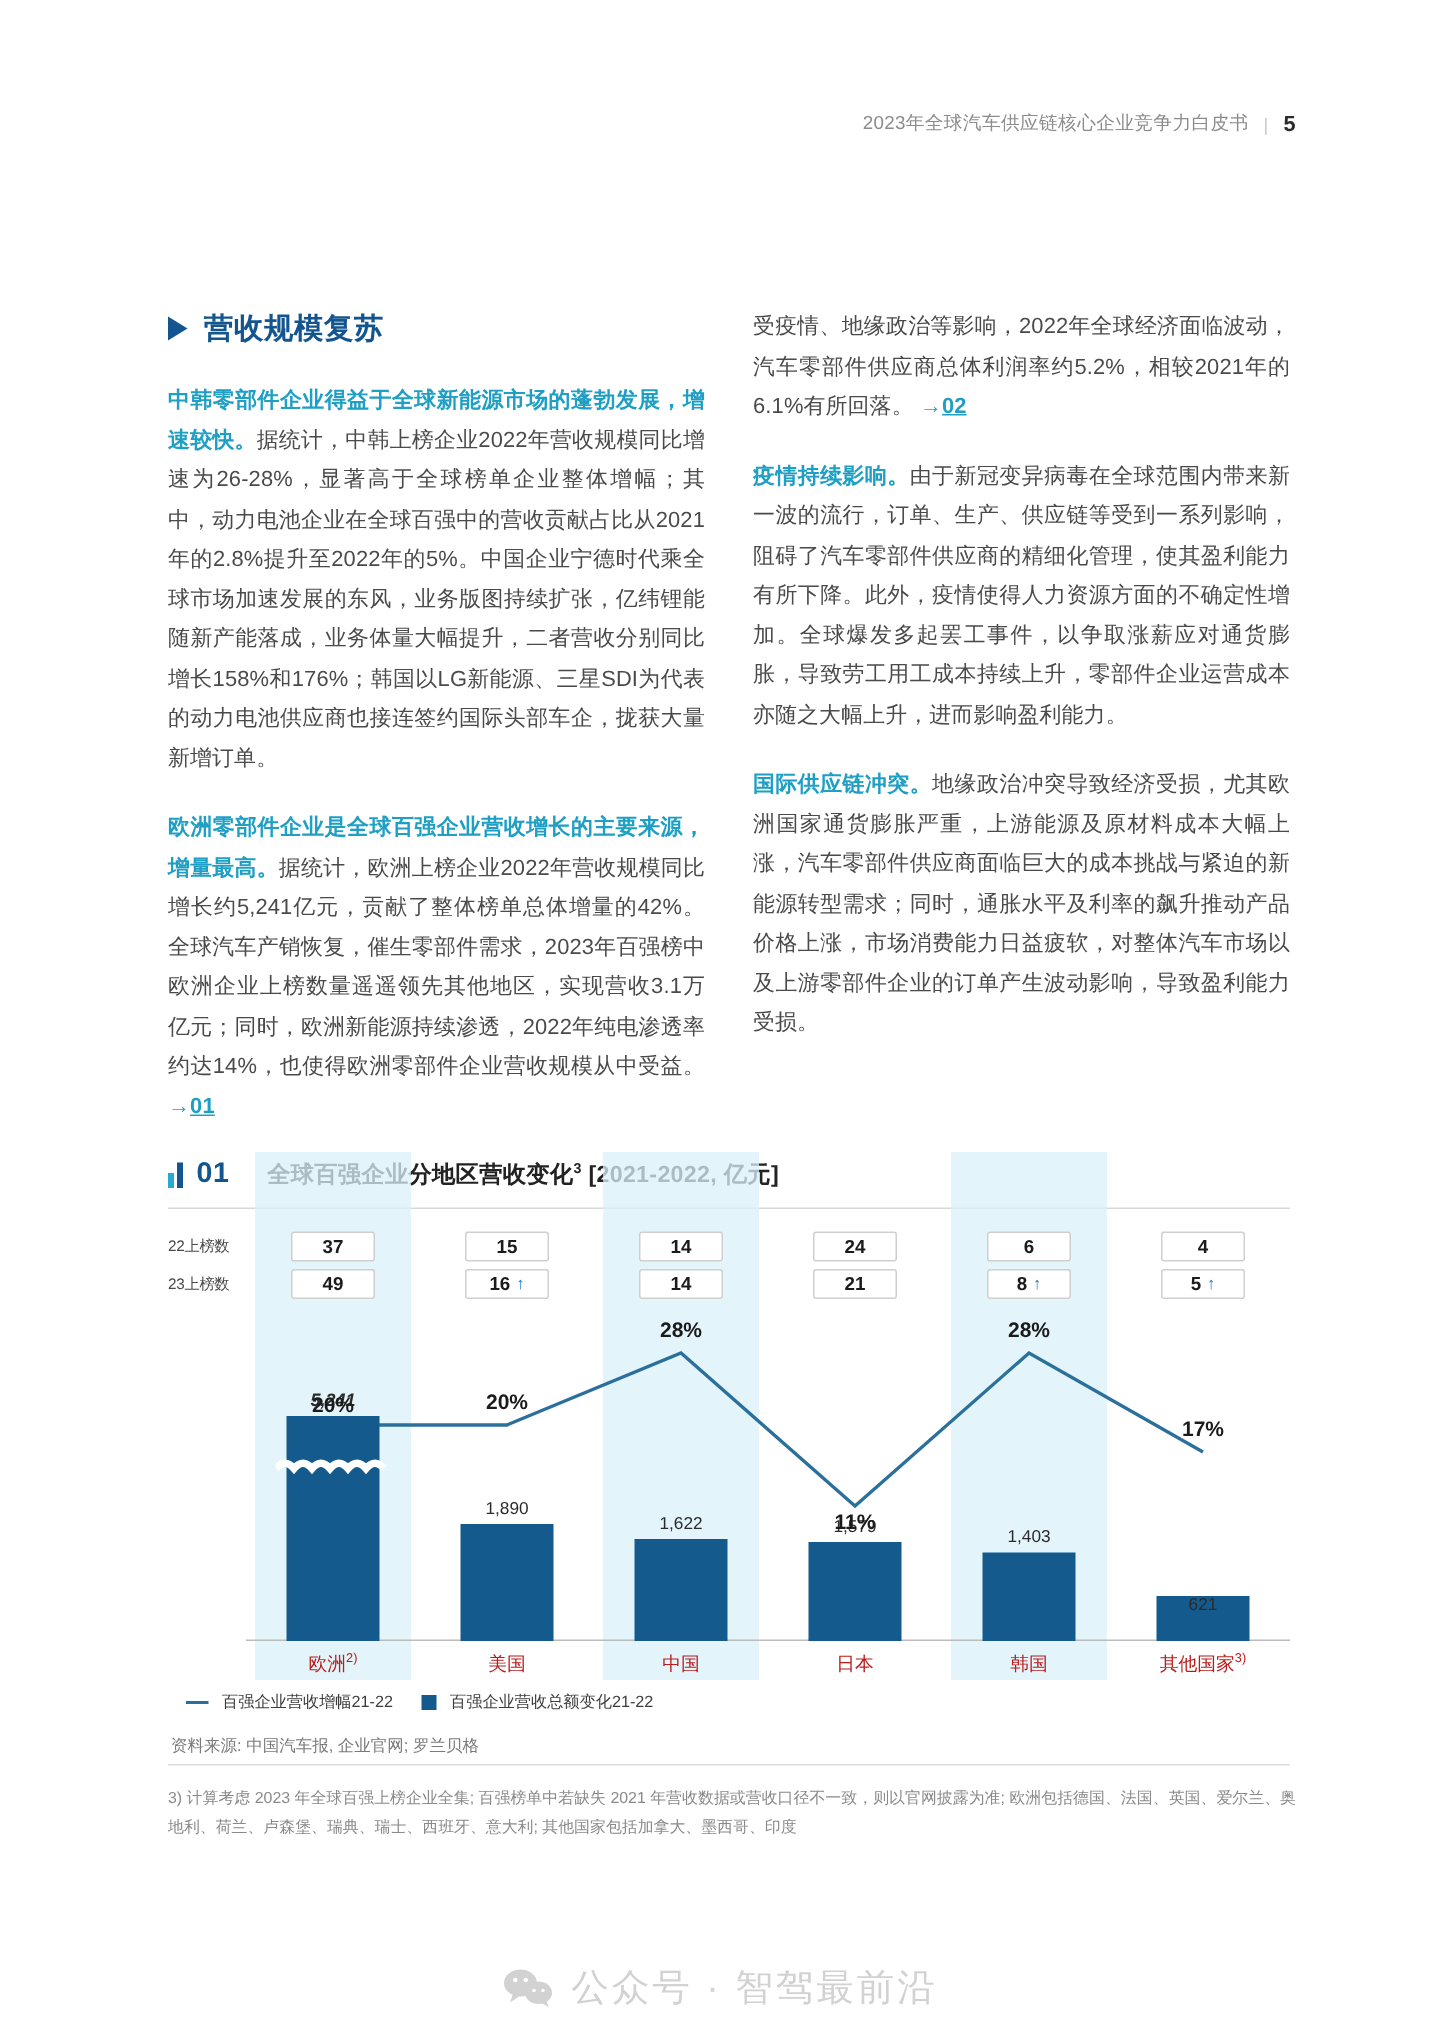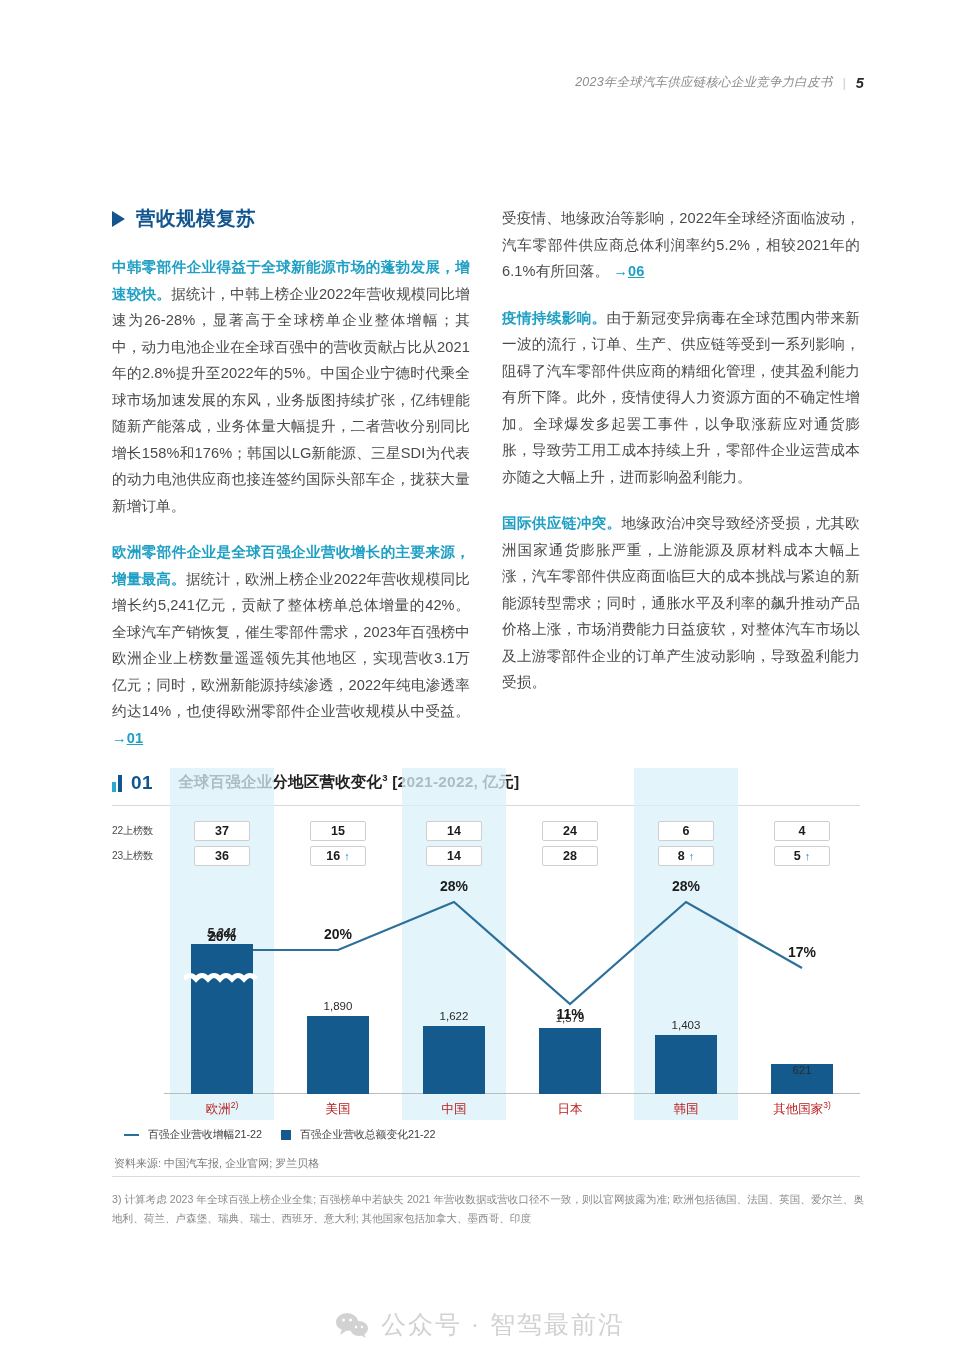--- a/index.html
+++ b/index.html
@@ -10,21 +10,21 @@
     color:#3c3c3c;
     position:relative;
     overflow:hidden;
   }
   .page{position:relative;width:960px;height:1357px;}
 
   
   .header{
     position:absolute; top:74px; right:96px;
     display:flex; align-items:center; gap:10px;
-    font-size:12.5px; color:#8c8c8c; letter-spacing:.2px;font-style:italic;
+    font-size:12.5px; color:#8c8c8c; letter-spacing:.2px;
   }
   .header .sep{color:#c8c8c8;font-size:12px;}
   .header .pageno{color:#2b2b2b;font-weight:bold;font-size:14.5px;}
 
   
   .cols{position:absolute;top:205px;left:112px;width:748px;display:flex;gap:32px;}
   .col{width:358px;}
   .col.right{width:358px;}
 
   .sec-head{
@@ -146,21 +146,21 @@
       <p class="body">
         <span class="lead">欧洲零部件企业是全球百强企业营收增长的主要来源，增量最高。</span><span>据统计，欧洲上榜企业2022年营收规模同比增长约5,241亿元，贡献了整体榜单总体增量的42%。全球汽车产销恢复，催生零部件需求，2023年百强榜中欧洲企业上榜数量遥遥领先其他地区，实现营收3.1万亿元；同时，欧洲新能源持续渗透，2022年纯电渗透率约达14%，也使得欧洲零部件企业营收规模从中受益。</span>
         <span class="arrow">→</span><span class="ref">01</span>
       </p>
     </div>
 
     <div class="col right">
 
       <p class="body">
         <span>受疫情、地缘政治等影响，2022年全球经济面临波动，汽车零部件供应商总体利润率约5.2%，相较2021年的6.1%有所回落。</span>
-        <span class="arrow">→</span><span class="ref">06</span>
+        <span class="arrow">→</span><span class="ref">02</span>
       </p>
 
       <p class="body">
         <span class="lead">疫情持续影响。</span><span>由于新冠变异病毒在全球范围内带来新一波的流行，订单、生产、供应链等受到一系列影响，阻碍了汽车零部件供应商的精细化管理，使其盈利能力有所下降。此外，疫情使得人力资源方面的不确定性增加。全球爆发多起罢工事件，以争取涨薪应对通货膨胀，导致劳工用工成本持续上升，零部件企业运营成本亦随之大幅上升，进而影响盈利能力。</span>
       </p>
 
       <p class="body">
         <span class="lead">国际供应链冲突。</span><span>地缘政治冲突导致经济受损，尤其欧洲国家通货膨胀严重，上游能源及原材料成本大幅上涨，汽车零部件供应商面临巨大的成本挑战与紧迫的新能源转型需求；同时，通胀水平及利率的飙升推动产品价格上涨，市场消费能力日益疲软，对整体汽车市场以及上游零部件企业的订单产生波动影响，导致盈利能力受损。</span>
       </p>
     </div>
@@ -202,31 +202,31 @@
             <div class="stat-cell" style="left: 546px;">
               <span>6</span>
             </div>
             <div class="stat-cell" style="left: 662px;">
               <span>4</span>
             </div>
           </div>
           <div class="stat-row r2">
             <div class="stat-label">23上榜数</div>
             <div class="stat-cell" style="left: 82px;">
-              <span>36</span>
+              <span>49</span>
             </div>
             <div class="stat-cell" style="left: 198px;">
               <span>16</span>
               <span class="up">↑</span>
             </div>
             <div class="stat-cell" style="left: 314px;">
               <span>14</span>
             </div>
             <div class="stat-cell" style="left: 430px;">
-              <span>28</span>
+              <span>21</span>
             </div>
             <div class="stat-cell" style="left: 546px;">
               <span>8</span>
               <span class="up">↑</span>
             </div>
             <div class="stat-cell" style="left: 662px;">
               <span>5</span>
               <span class="up">↑</span>
             </div>
           </div>

